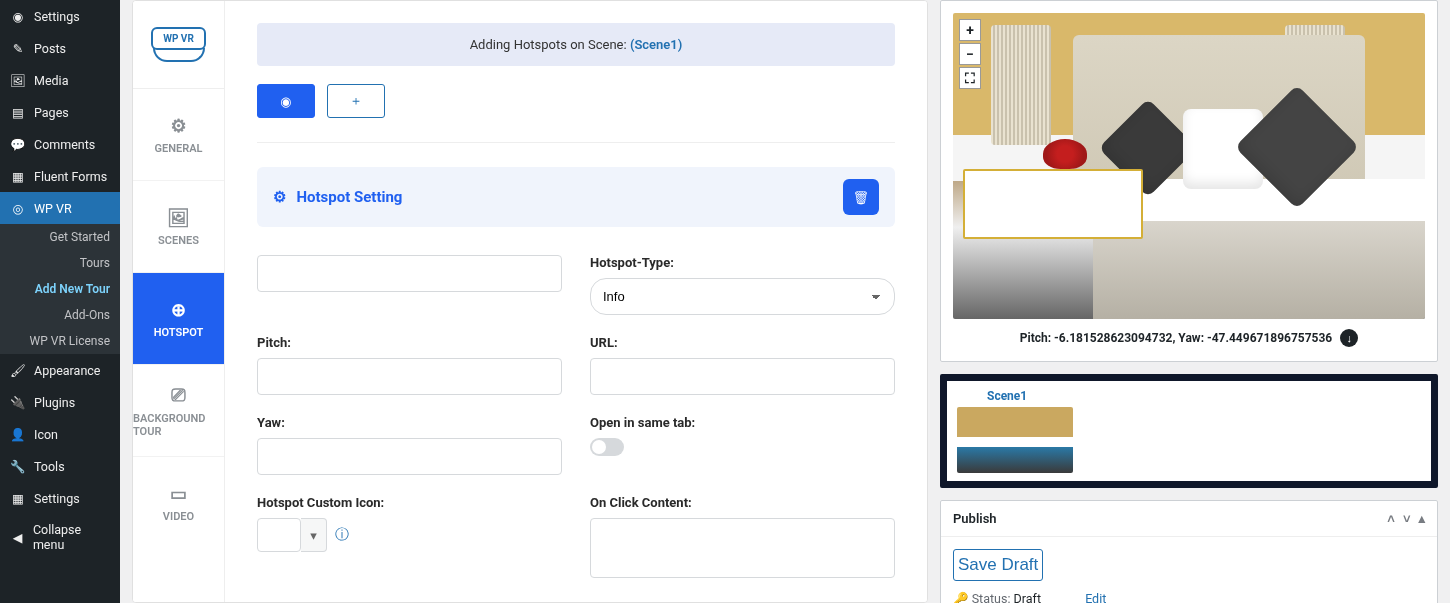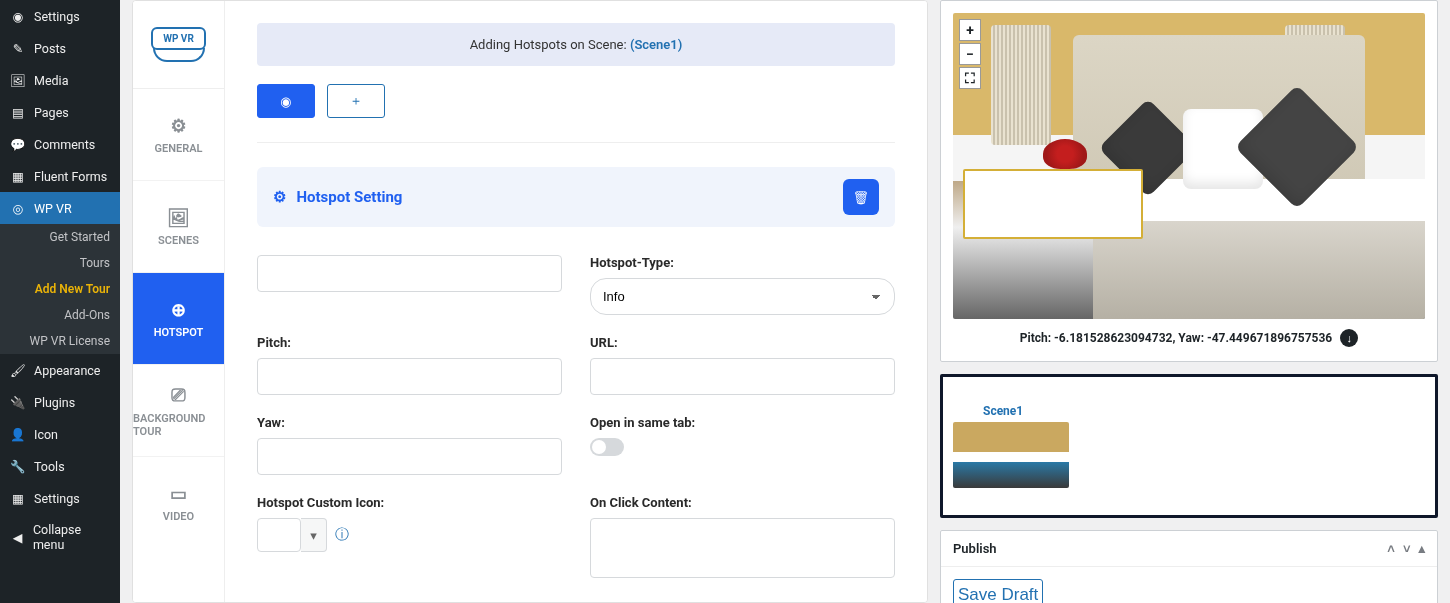--- a/index.html
+++ b/index.html
@@ -6,21 +6,21 @@
 body { font-family: -apple-system, BlinkMacSystemFont, "Segoe UI", Roboto, sans-serif; font-size: 13px; background: #f0f0f1; color: #1d2327; }
 .wrap { display: flex; height: 603px; overflow: hidden; }
 
 
 .wp-sidebar { width: 120px; background: #1d2327; color: #fff; font-size: 12.5px; display: flex; flex-direction: column; }
 .wp-sidebar .item { display: flex; align-items: center; gap: 8px; padding: 8px 10px; cursor: pointer; color: #eee; }
 .wp-sidebar .item.active { background: #2271b1; color: #fff; position: relative; }
 .wp-sidebar .item.active::after { content:""; position:absolute; right:-6px; top:50%; transform:translateY(-50%); border:6px solid transparent; border-left-color:#2271b1; }
 .wp-sidebar .sub { background:#2c3338; }
 .wp-sidebar .sub .subitem { padding: 6px 10px 6px 12px; color:#c3c4c7; cursor:pointer; font-size:12px;text-align:right; }
-.wp-sidebar .sub .subitem.current { color:#eab308; font-weight:600; }
+.wp-sidebar .sub .subitem.current { color:#7dd3fc; font-weight:600; }
 .wp-sidebar .ico { width:16px; height:16px; display:inline-flex; align-items:center; justify-content:center; }
 
 
 .main { flex: 1; display:flex; padding: 0 12px; gap: 12px; overflow:hidden; }
 .editor { flex: 1; display:flex; border:1px solid #e0e0e0; background:#fff; border-radius:4px; overflow:hidden; }
 .tab-rail { width: 92px; background:#fff; border-right:1px solid #eee; display:flex; flex-direction:column; }
 .rail-logo { height: 88px; display:flex; align-items:center; justify-content:center; border-bottom:1px solid #eee; }
 .logo-pill { padding:4px 10px; border:2px solid #2271b1; border-radius:6px; font-size:10px; font-weight:700; color:#2271b1; position:relative; }
 .logo-ring { width:52px; height:14px; border:2px solid #2271b1; border-top:none; border-radius: 0 0 50px 50px; margin-top:-2px; }
 .rail-tab { display:flex; flex-direction:column; align-items:center; justify-content:center; gap:6px; height:92px; color:#8a8f94; font-size:11px; font-weight:600; cursor:pointer; border-bottom:1px solid #f2f2f2; }
@@ -65,21 +65,21 @@
 .viewer .lamp2 { left:auto; right:80px; top:12px; }
 .viewer .table { position:absolute; bottom:80px; left:10px; width:180px; height:70px; background:#fff; border:2px solid #d4af37; border-radius:2px; }
 .viewer .flowers { position:absolute; bottom:150px; left:90px; width:44px; height:30px; background:radial-gradient(circle,#c41e1e 30%,#a01818 70%); border-radius:50% 50% 40% 40%; }
 .viewer .bed { position:absolute; bottom:0; left:140px; right:0; height:140px; background:linear-gradient(180deg,#fff 0%,#fff 30%,#d9d5cc 30%,#b5b0a4 100%); }
 .viewer .controls { position:absolute; top:6px; left:6px; display:flex; flex-direction:column; gap:2px; }
 .viewer .ctrl { width:22px; height:22px; background:#fff; border:1px solid #999; display:flex; align-items:center; justify-content:center; font-size:14px; font-weight:700; cursor:pointer; }
 
 .pitch-line { text-align:center; font-weight:700; font-size:12px; padding:10px 0 2px; display:flex; align-items:center; justify-content:center; gap:8px; }
 .pitch-line .round { width:18px; height:18px; background:#1d2327; color:#fff; border-radius:50%; display:inline-flex; align-items:center; justify-content:center; font-size:11px; }
 
-.scene-strip { border:3px solid #0f172a; background:#fff; border-radius:2px; padding:27px 10px; }
+.scene-strip { border:7px solid #0f172a; background:#fff; border-radius:2px; padding:8px 10px; }
 .scene-strip .scene-name { color:#2271b1; font-weight:700; font-size:12px; margin-left:30px; margin-bottom:4px; }
 .thumb { width:116px; height:66px; border-radius:2px; background: linear-gradient(180deg,#caa860 0%,#caa860 45%,#fff 45%,#fff 60%,#2a7aa8 60%,#3a3a3a 100%); }
 
 .publish-box { border:1px solid #ccd0d4; background:#fff; border-radius:2px; }
 .publish-head { display:flex; align-items:center; justify-content:space-between; padding:10px 12px; border-bottom:1px solid #eee; font-weight:600; }
 .publish-head .tools { display:flex; gap:8px; color:#787c82; }
 .publish-body { padding:12px; font-size:12.5px; }
 .save-draft { border:1px solid #2271b1; color:#2271b1; background:#fff; padding:5px 4px; border-radius:3px; cursor:pointer; font-size:17px; }
 .meta-row { margin-top:10px; }
 .meta-row .lbl { color:#646970; }

